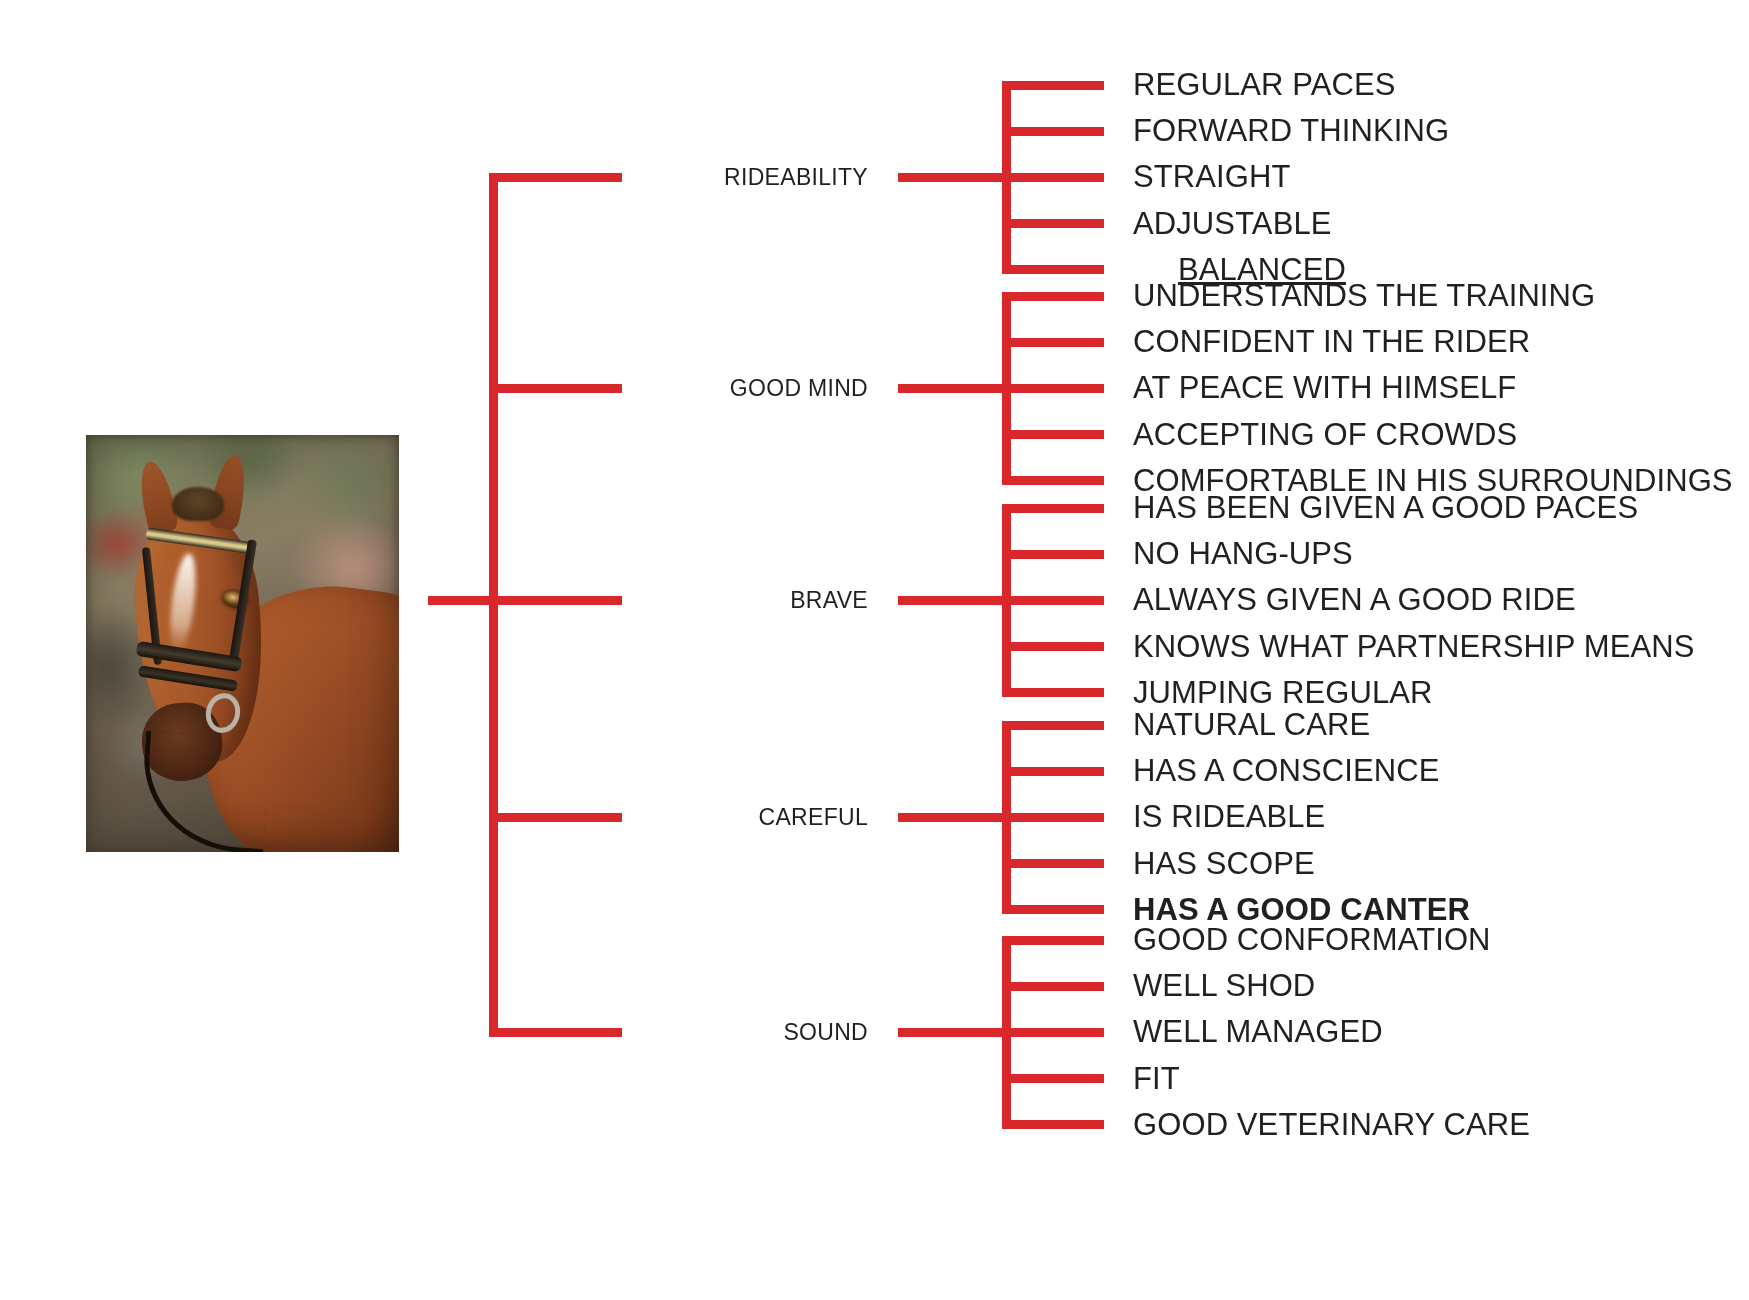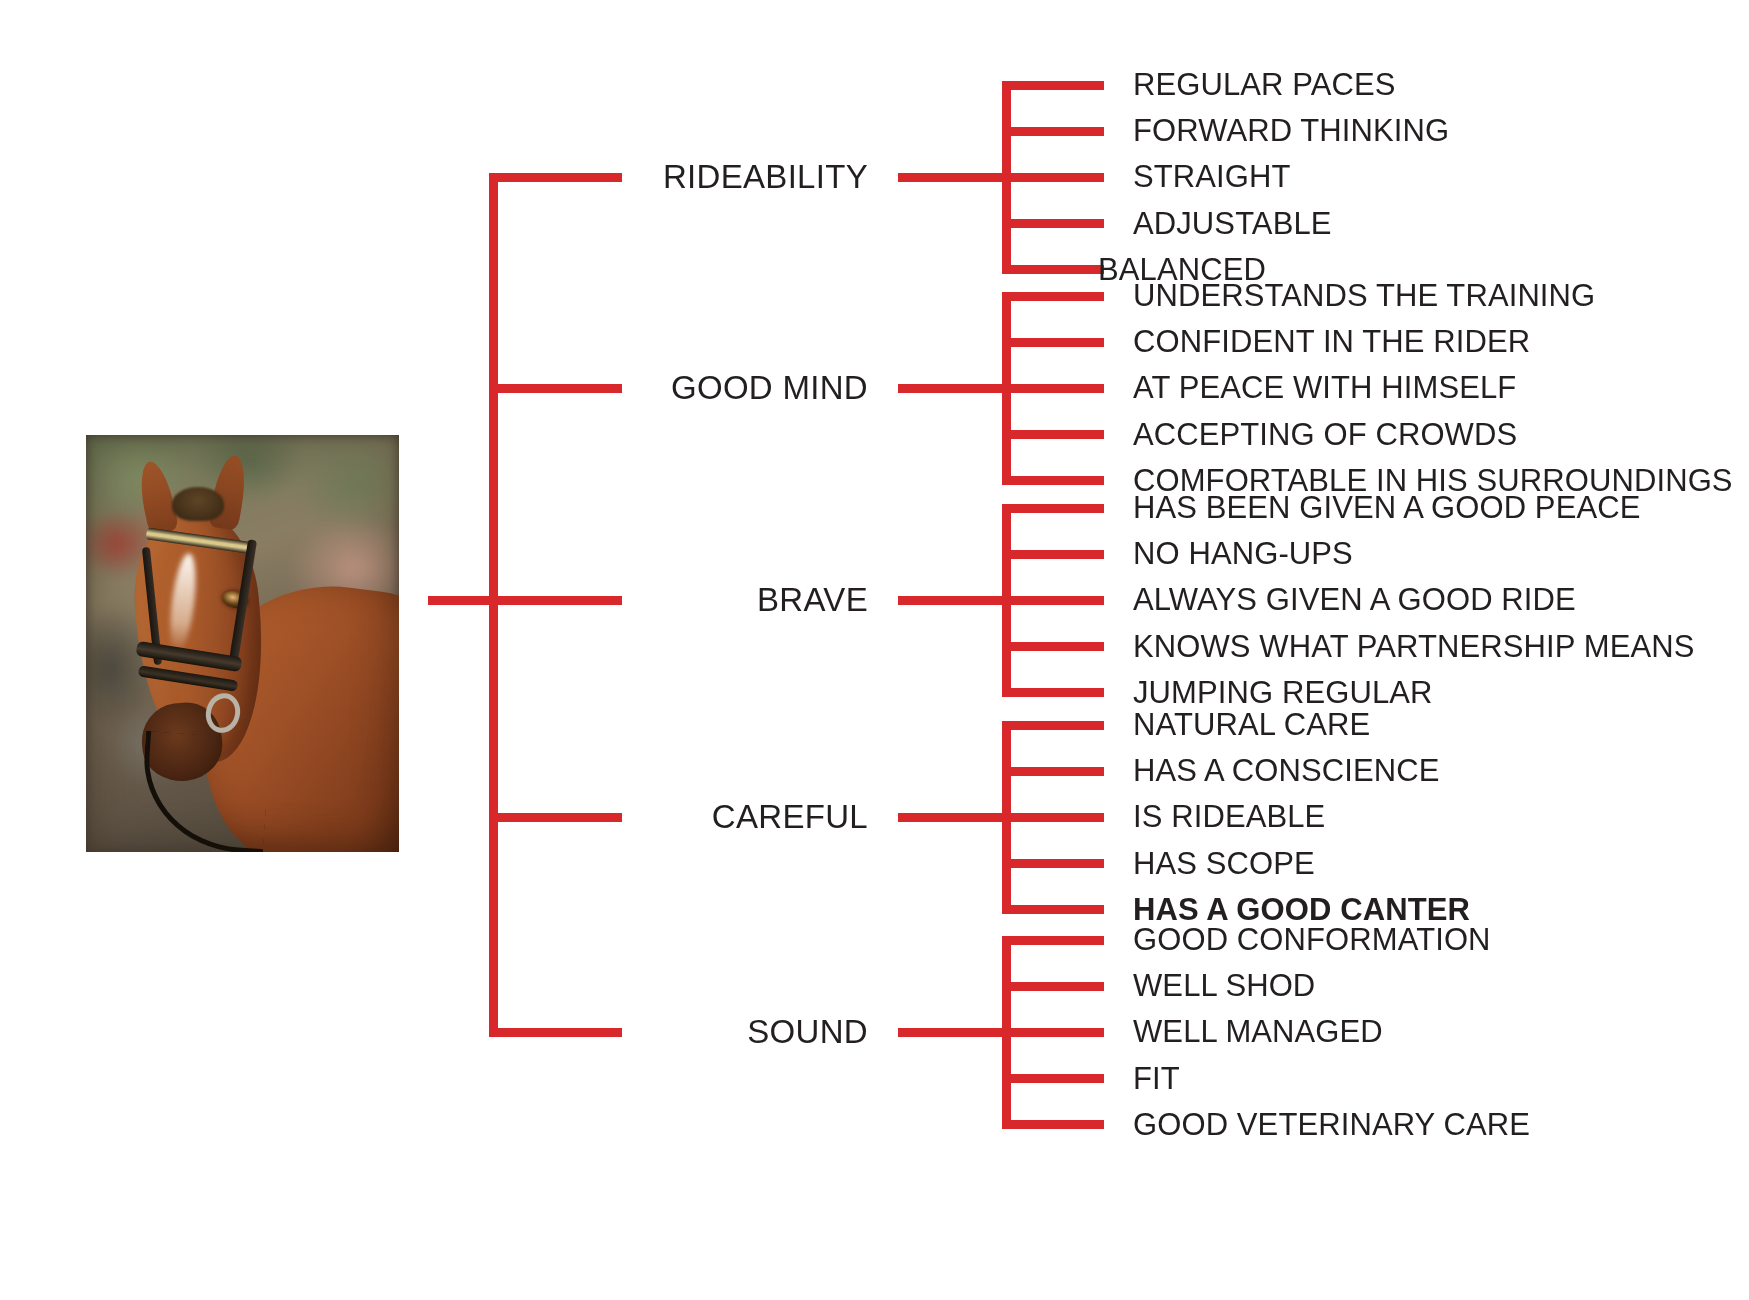--- a/index.html
+++ b/index.html
@@ -163,21 +163,21 @@
 
   
   .rule { position: absolute; background: var(--red); }
   .rule.h { height: 9px; }
   .rule.v { width: 9px; }
 
   
   .cat-label {
     position: absolute;
     font-family: "Liberation Sans", sans-serif;
-    font-size: 33px;
+    font-size: 23px;
     letter-spacing: .3px;
     color: #231f20;
     white-space: nowrap;
     text-align: right;
     transform: translateY(-50%);
   }
   .leaf-label {
     position: absolute;
     font-family: "Liberation Sans", sans-serif;
     font-size: 31px;
@@ -218,41 +218,41 @@
       <div class="rule v" style="left: 1001.5px; top: 80.5px; height: 193.8px;"></div>
       <div class="rule h" style="left: 1001.5px; top: 80.5px; width: 102.5px;"></div>
       <div class="leaf-label" style="left: 1133px; top: 85px;">REGULAR PACES</div>
       <div class="rule h" style="left: 1001.5px; top: 126.7px; width: 102.5px;"></div>
       <div class="leaf-label" style="left: 1133px; top: 131.2px;">FORWARD THINKING</div>
       <div class="rule h" style="left: 1001.5px; top: 172.9px; width: 102.5px;"></div>
       <div class="leaf-label" style="left: 1133px; top: 177.4px;">STRAIGHT</div>
       <div class="rule h" style="left: 1001.5px; top: 219.1px; width: 102.5px;"></div>
       <div class="leaf-label" style="left: 1133px; top: 223.6px;">ADJUSTABLE</div>
       <div class="rule h" style="left: 1001.5px; top: 265.3px; width: 102.5px;"></div>
-      <div class="leaf-label" style="left: 1098px; top: 269.8px;">BALANCED</div>
+      <div class="leaf-label" style="left: 1178px; top: 269.8px; text-decoration: underline;">BALANCED</div>
       <div class="rule h" style="left: 898px; top: 172.9px; width: 112.5px;"></div>
       <div class="rule h" style="left: 488.5px; top: 172.9px; width: 133.5px;"></div>
       <div class="cat-label" style="left: 640px; width: 228px; top: 177.4px;">RIDEABILITY</div>
       <div class="rule v" style="left: 1001.5px; top: 291.5px; height: 193.8px;"></div>
       <div class="rule h" style="left: 1001.5px; top: 291.5px; width: 102.5px;"></div>
       <div class="leaf-label" style="left: 1133px; top: 296px;">UNDERSTANDS THE TRAINING</div>
       <div class="rule h" style="left: 1001.5px; top: 337.7px; width: 102.5px;"></div>
       <div class="leaf-label" style="left: 1133px; top: 342.2px;">CONFIDENT IN THE RIDER</div>
       <div class="rule h" style="left: 1001.5px; top: 383.9px; width: 102.5px;"></div>
       <div class="leaf-label" style="left: 1133px; top: 388.4px;">AT PEACE WITH HIMSELF</div>
       <div class="rule h" style="left: 1001.5px; top: 430.1px; width: 102.5px;"></div>
       <div class="leaf-label" style="left: 1133px; top: 434.6px;">ACCEPTING OF CROWDS</div>
       <div class="rule h" style="left: 1001.5px; top: 476.3px; width: 102.5px;"></div>
       <div class="leaf-label" style="left: 1133px; top: 480.8px;">COMFORTABLE IN HIS SURROUNDINGS</div>
       <div class="rule h" style="left: 898px; top: 383.9px; width: 112.5px;"></div>
       <div class="rule h" style="left: 488.5px; top: 383.9px; width: 133.5px;"></div>
       <div class="cat-label" style="left: 640px; width: 228px; top: 388.4px;">GOOD MIND</div>
       <div class="rule v" style="left: 1001.5px; top: 503.5px; height: 193.8px;"></div>
       <div class="rule h" style="left: 1001.5px; top: 503.5px; width: 102.5px;"></div>
-      <div class="leaf-label" style="left: 1133px; top: 508px;">HAS BEEN GIVEN A GOOD PEACE</div>
+      <div class="leaf-label" style="left: 1133px; top: 508px;">HAS BEEN GIVEN A GOOD PACES</div>
       <div class="rule h" style="left: 1001.5px; top: 549.7px; width: 102.5px;"></div>
       <div class="leaf-label" style="left: 1133px; top: 554.2px;">NO HANG-UPS</div>
       <div class="rule h" style="left: 1001.5px; top: 595.9px; width: 102.5px;"></div>
       <div class="leaf-label" style="left: 1133px; top: 600.4px;">ALWAYS GIVEN A GOOD RIDE</div>
       <div class="rule h" style="left: 1001.5px; top: 642.1px; width: 102.5px;"></div>
       <div class="leaf-label" style="left: 1133px; top: 646.6px;">KNOWS WHAT PARTNERSHIP MEANS</div>
       <div class="rule h" style="left: 1001.5px; top: 688.3px; width: 102.5px;"></div>
       <div class="leaf-label" style="left: 1133px; top: 692.8px;">JUMPING REGULAR</div>
       <div class="rule h" style="left: 898px; top: 595.9px; width: 112.5px;"></div>
       <div class="rule h" style="left: 488.5px; top: 595.9px; width: 133.5px;"></div>

